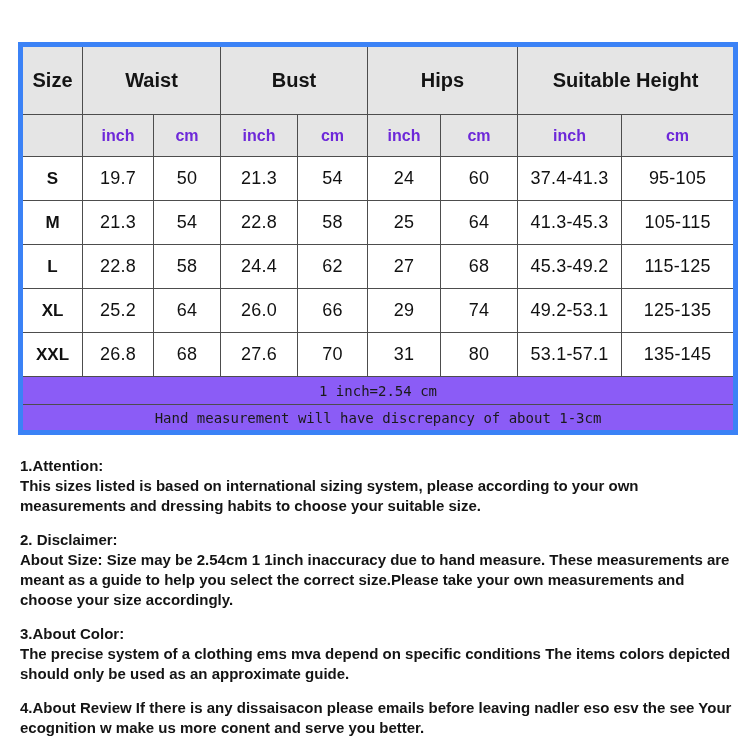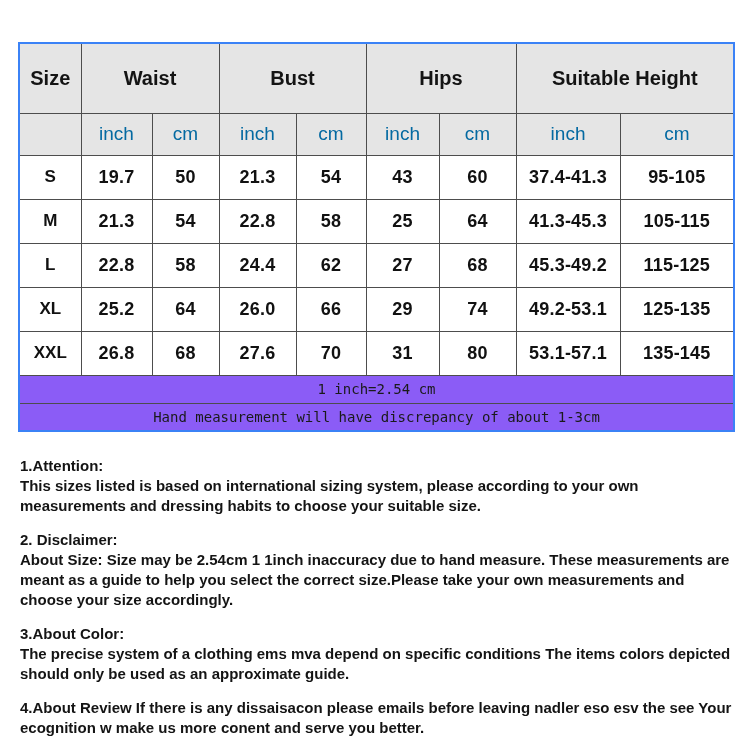--- a/index.html
+++ b/index.html
@@ -10,21 +10,21 @@
     color: #111111;
   }
   .page { position: relative; width: 750px; height: 750px; overflow: hidden; }
 
   table.size-chart {
     position: absolute;
     left: 18px; top: 42px;
     width: 715px;
     border-collapse: collapse;
     table-layout: fixed;
-    border: 2px solid #3b82f6;
+    border: 5px solid #3b82f6;
   }
   table.size-chart th, table.size-chart td {
     border: 1px solid #4d4d4d;
     text-align: center;
     vertical-align: middle;
     padding: 0;
     overflow: hidden;
   }
   tr.hdr-main    { height: 70px; }
   tr.hdr-units   { height: 42px; }
@@ -32,26 +32,26 @@
   tr.note-row    { height: 28px; }
 
   tr.hdr-main th {
     background: #e5e5e5;
     font-size: 20px;
     font-weight: bold;
     color: #141414;
   }
   tr.hdr-units th {
     background: #e5e5e5;
-    font-size: 19px;
-    font-weight: normal;
-    color: #0369a1;
+    font-size: 16px;
+    font-weight: bold;
+    color: #6d28d9;
   }
   td.size-cell  { font-size: 17px; font-weight: bold; }
-  td.value-cell { font-size: 18px; font-weight: bold; letter-spacing: 0.2px; margin-left: 20px; }
+  td.value-cell { font-size: 18px; font-weight: normal; letter-spacing: 0.2px; margin-left: 20px; }
   td.note-cell {
     font-family: "DejaVu Sans Mono", monospace;
     font-size: 14px;
     font-weight: normal;
     color: #1a1a1a;
     background: #8b5cf6;
   }
 
   .sections {
     position: absolute;
@@ -110,21 +110,21 @@
       <th>inch</th>
       <th>cm</th>
     </tr>
 
     <tr class="data-row">
       <td class="size-cell">S</td>
       <td class="value-cell">19.7</td>
       <td class="value-cell">50</td>
       <td class="value-cell">21.3</td>
       <td class="value-cell">54</td>
-      <td class="value-cell">43</td>
+      <td class="value-cell">24</td>
       <td class="value-cell">60</td>
       <td class="value-cell">37.4-41.3</td>
       <td class="value-cell">95-105</td>
     </tr>
 
     <tr class="data-row">
       <td class="size-cell">M</td>
       <td class="value-cell">21.3</td>
       <td class="value-cell">54</td>
       <td class="value-cell">22.8</td>

